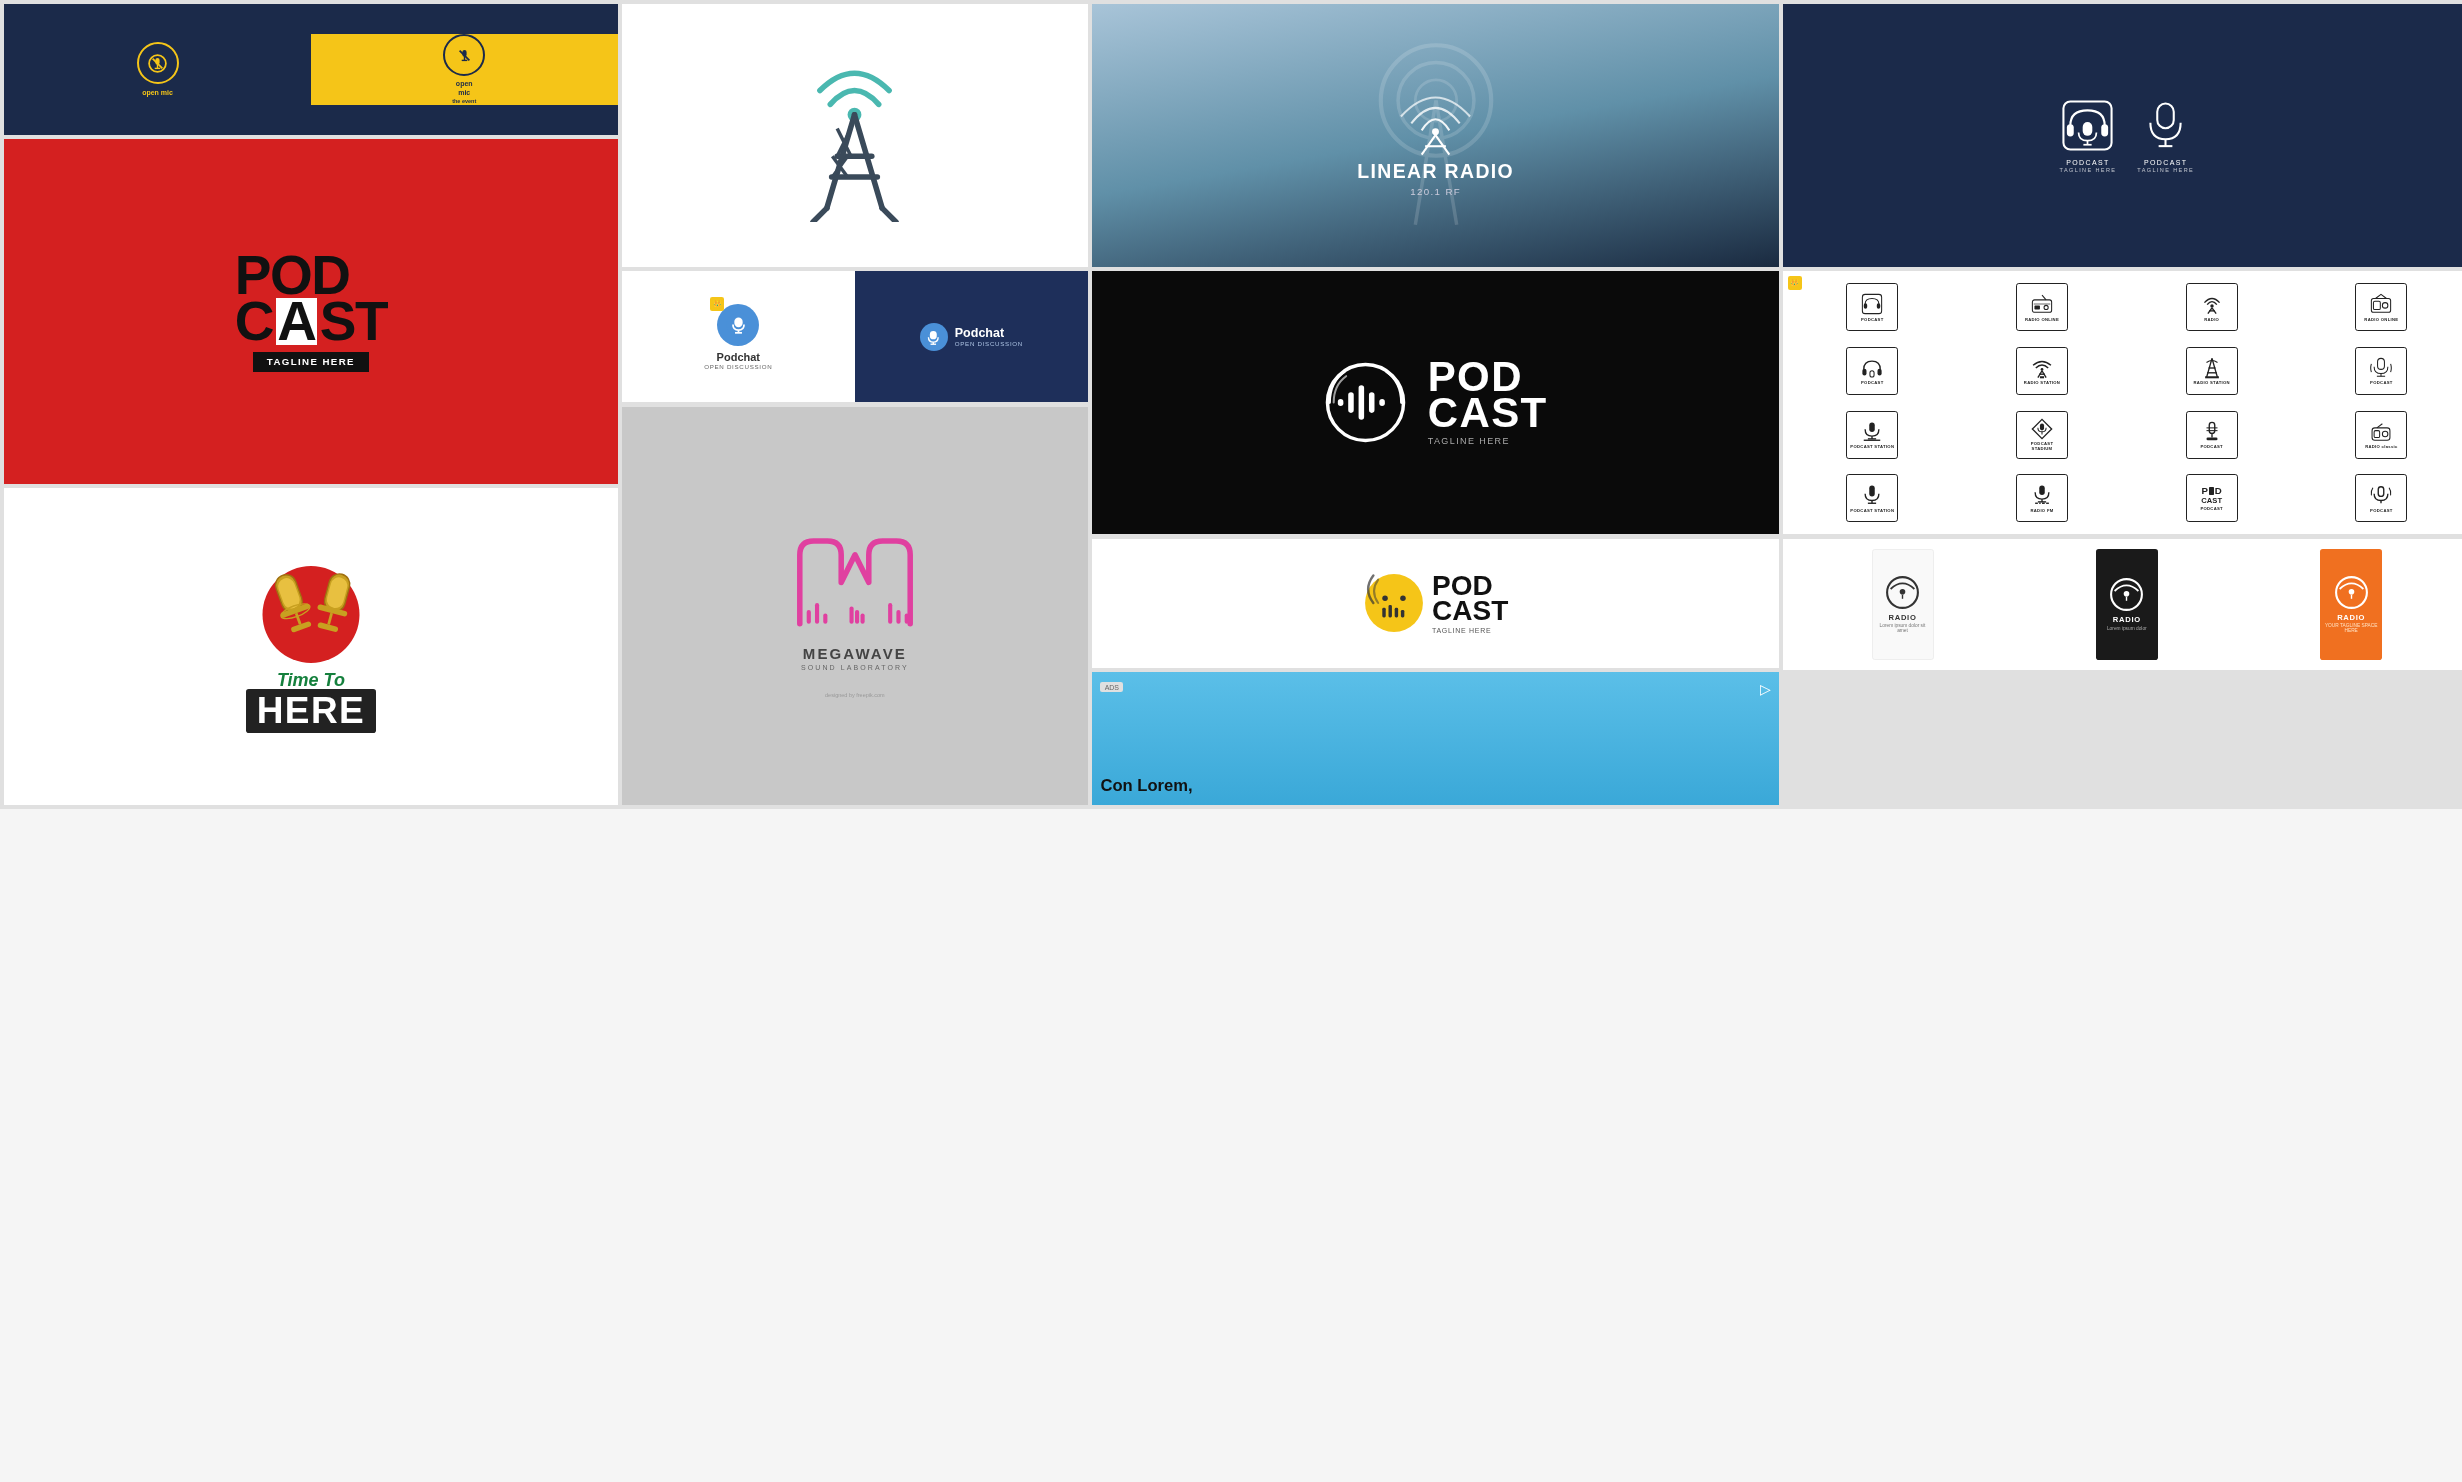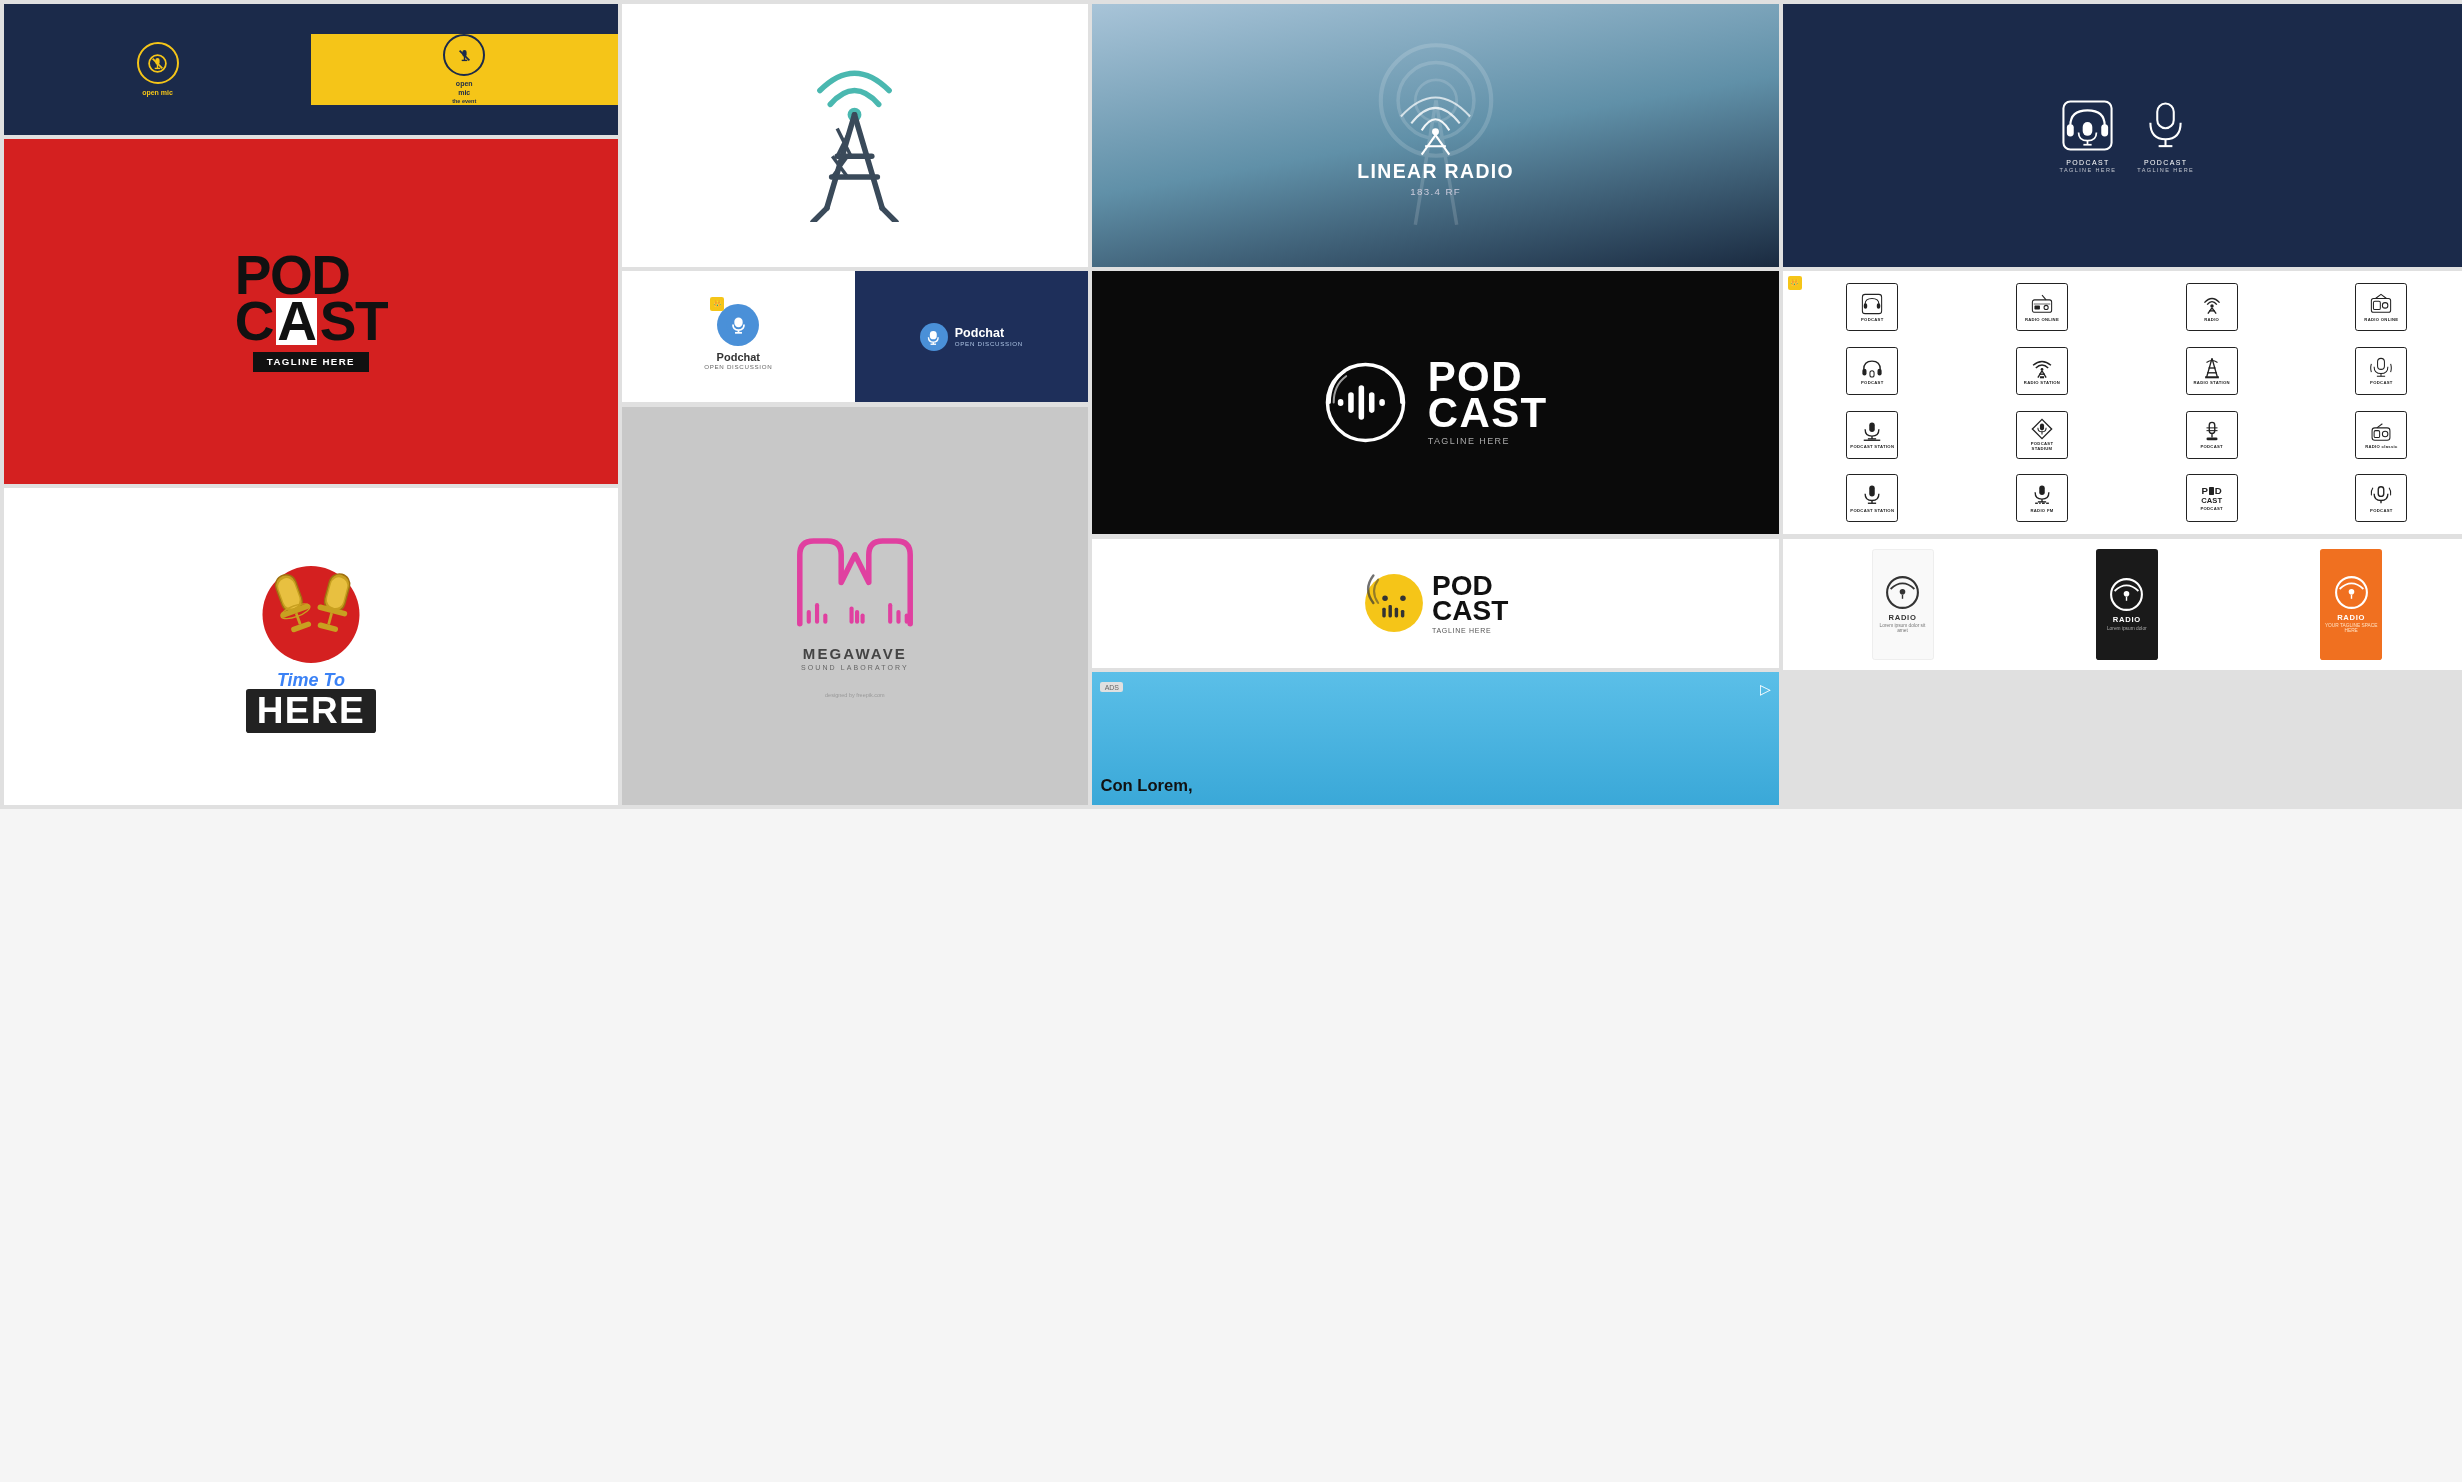--- a/index.html
+++ b/index.html
@@ -336,21 +336,21 @@
             <g transform="rotate(15,120,80)">
               <rect x="105" y="20" width="30" height="55" rx="15" fill="#c8a020" stroke="#a07010" stroke-width="2"></rect>
               <rect x="108" y="25" width="24" height="45" rx="12" fill="#e8c040"></rect>
               <rect x="98" y="70" width="44" height="8" rx="4" fill="#c8a020"></rect>
               <line x1="120" y1="78" x2="120" y2="95" stroke="#c8a020" stroke-width="4"></line>
               <rect x="105" y="95" width="30" height="8" rx="4" fill="#c8a020"></rect>
             </g>
           </svg>
         </div>
         <div class="time-talk-text">
-          <div style="font-size:18px;font-weight:bold;font-style:italic;color:#3b82f6;font-family:'Arial Black',sans-serif;">Time To</div>
+          <div style="font-size:18px;font-weight:bold;font-style:italic;color:#15803d;font-family:'Arial Black',sans-serif;">Time To</div>
           <div style="font-size:37px;font-weight:900;color:#fff;background:#222;padding:1.4px 11px;border-radius:2.8px;font-family:'Arial Black',sans-serif;letter-spacing:1.4px;margin-top:-2.8px;">HERE</div>
         </div>
       </div>
     </div>
   </div>
 
   <div class="col2">
 
     <div class="radio-tower-card" style="height:263px;">
       <svg width="111" height="173" viewBox="0 0 160 250">
@@ -458,21 +458,21 @@
         <svg width="83" height="83" viewBox="0 0 120 120">
           <path d="M 10 60 Q 60 5 110 60" fill="none" stroke="#fff" stroke-width="3" opacity="0.7"></path>
           <path d="M 25 70 Q 60 25 95 70" fill="none" stroke="#fff" stroke-width="3" opacity="0.8"></path>
           <path d="M 40 80 Q 60 48 80 80" fill="none" stroke="#fff" stroke-width="3" opacity="0.9"></path>
           <circle cx="60" cy="82" r="5" fill="#fff"></circle>
           <line x1="60" y1="87" x2="40" y2="115" stroke="#fff" stroke-width="3"></line>
           <line x1="60" y1="87" x2="80" y2="115" stroke="#fff" stroke-width="3"></line>
           <line x1="45" y1="103" x2="75" y2="103" stroke="#fff" stroke-width="3"></line>
         </svg>
         <div style="color:#fff;font-size:19.4px;font-weight:bold;letter-spacing:1.4px;">LINEAR RADIO</div>
-        <div style="color:#ccd;font-size:9.7px;letter-spacing:1.4px;margin-top:2.8px;">183.4 RF</div>
+        <div style="color:#ccd;font-size:9.7px;letter-spacing:1.4px;margin-top:2.8px;">120.1 RF</div>
       </div>
     </div>
 
     <div class="podcast-black-card" style="height:263px;">
       <div style="display:flex;align-items:center;gap:21px;">
 
         <svg width="83" height="83" viewBox="0 0 120 120">
           <circle cx="60" cy="60" r="55" fill="none" stroke="#fff" stroke-width="5"></circle>
 
           <rect x="35" y="45" width="8" height="30" rx="4" fill="#fff"></rect>

